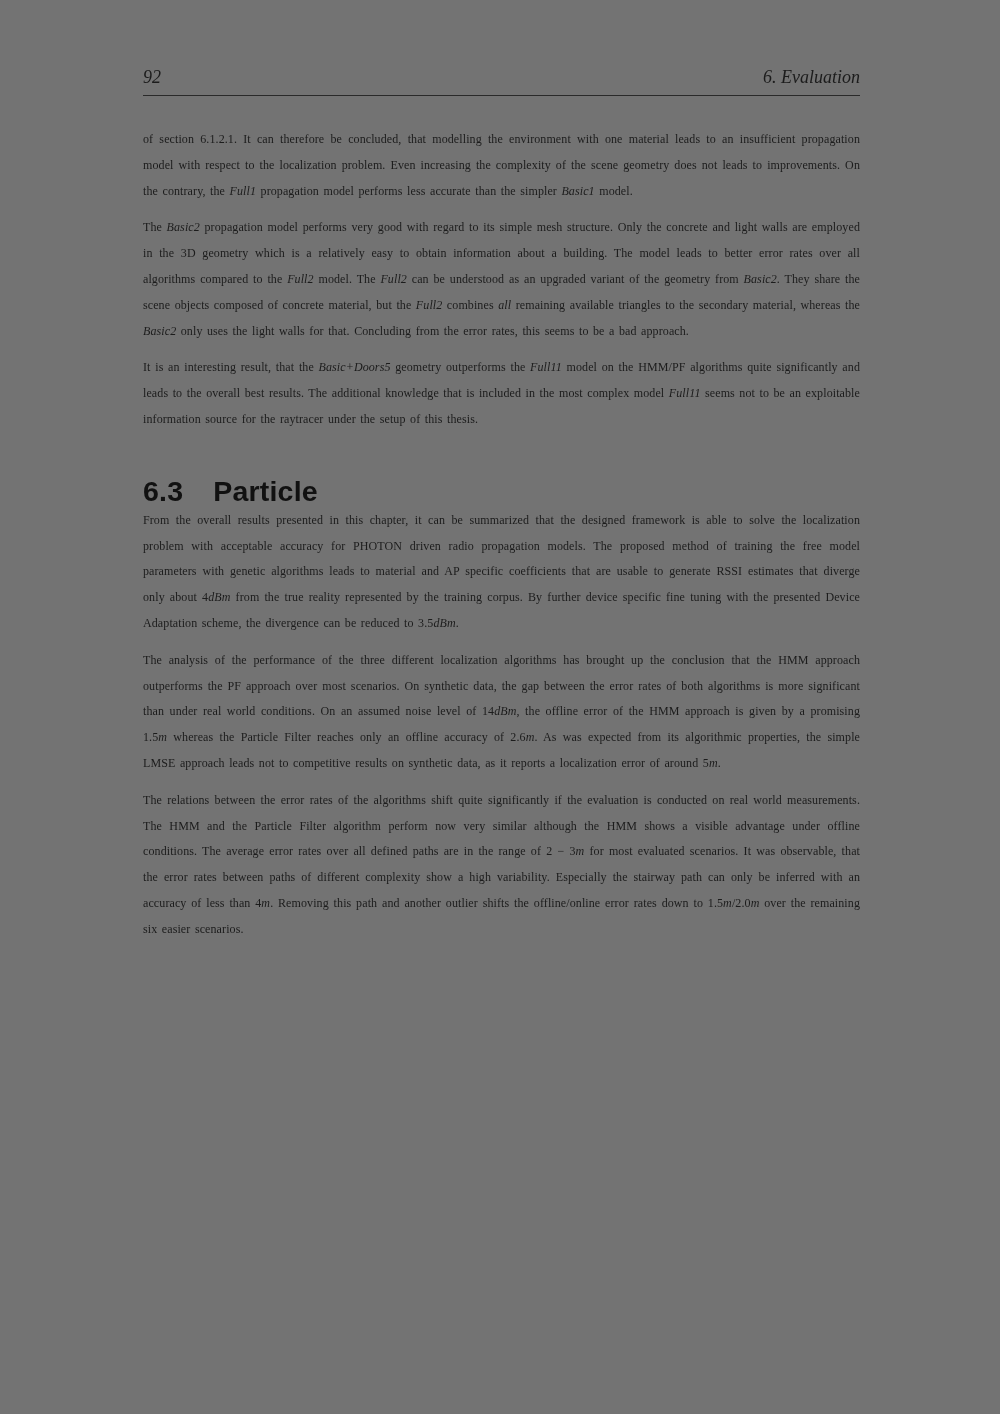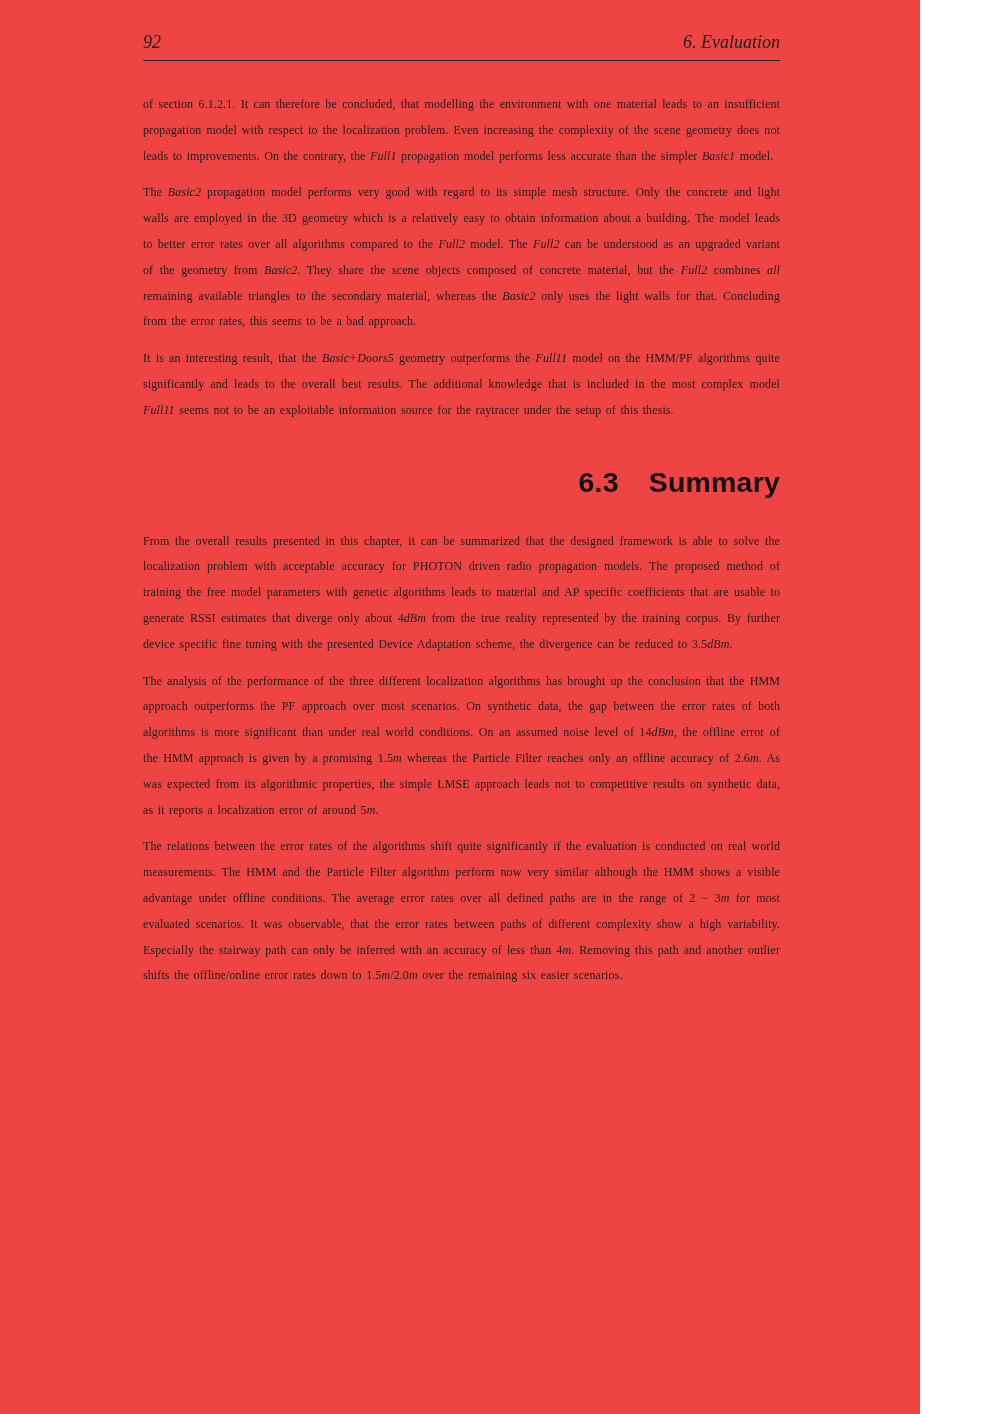--- a/index.html
+++ b/index.html
@@ -2,27 +2,27 @@
 <html><head>
 <meta charset="utf-8">
 <style>
   html, body {
     margin: 0;
     padding: 0;
     background: #ffffff;
   }
   .page {
     position: relative;
-    width: 920px;
+    width: 1000px;
     height: 1414px;
-    background: #ef4444;
+    background: #737373;
     color: #1c1c1c;
     font-family: "Liberation Serif", serif;
     box-sizing: border-box;
-    padding: 32px 140px 0 143px;
+    padding: 67px 140px 0 143px;
     overflow: hidden;
   }
   .header {
     display: flex;
     justify-content: space-between;
     align-items: baseline;
     font-style: italic;
     font-size: 18px;
     padding-bottom: 7px;
   }
@@ -45,23 +45,21 @@
     font-style: italic;
   }
   .section-heading {
     display: flex;
     align-items: baseline;
     font-family: "Liberation Sans", sans-serif;
     font-weight: bold;
     font-size: 28.5px;
     color: #111111;
     margin-top: 42px;
-    margin-bottom: 30px;
     letter-spacing: 0.2px;
-    justify-content: flex-end;
   }
   .section-heading .num {
     margin-right: 30px;
   }
 </style>
 </head>
 <body>
 
 <div class="page">
 
@@ -73,21 +71,21 @@
   </div>
 
   <div class="content">
 
     <p><span>of section 6.1.2.1. It can therefore be concluded, that modelling the environment with one material leads to an insufficient propagation model with respect to the localization problem. Even increasing the complexity of the scene geometry does not leads to improvements. On the contrary, the </span><span class="it">Full1</span><span> propagation model performs less accurate than the simpler </span><span class="it">Basic1</span><span> model.</span></p>
     <p><span>The </span><span class="it">Basic2</span><span> propagation model performs very good with regard to its simple mesh structure. Only the concrete and light walls are employed in the 3D geometry which is a relatively easy to obtain information about a building. The model leads to better error rates over all algorithms compared to the </span><span class="it">Full2</span><span> model. The </span><span class="it">Full2</span><span> can be understood as an upgraded variant of the geometry from </span><span class="it">Basic2</span><span>. They share the scene objects composed of concrete material, but the </span><span class="it">Full2</span><span> combines </span><span class="it">all</span><span> remaining available triangles to the secondary material, whereas the </span><span class="it">Basic2</span><span> only uses the light walls for that. Concluding from the error rates, this seems to be a bad approach.</span></p>
     <p><span>It is an interesting result, that the </span><span class="it">Basic+Doors5</span><span> geometry outperforms the </span><span class="it">Full11</span><span> model on the HMM/PF algorithms quite significantly and leads to the overall best results. The additional knowledge that is included in the most complex model </span><span class="it">Full11</span><span> seems not to be an exploitable information source for the raytracer under the setup of this thesis.</span></p>
 
     <div class="section-heading">
       <span class="num">6.3</span>
-      <span>Summary</span>
+      <span>Particle</span>
     </div>
 
     <p><span>From the overall results presented in this chapter, it can be summarized that the designed framework is able to solve the localization problem with acceptable accuracy for PHOTON driven radio propagation models. The proposed method of training the free model parameters with genetic algorithms leads to material and AP specific coefficients that are usable to generate RSSI estimates that diverge only about 4</span><span class="it">dBm</span><span> from the true reality represented by the training corpus. By further device specific fine tuning with the presented Device Adaptation scheme, the divergence can be reduced to 3.5</span><span class="it">dBm</span><span>.</span></p>
     <p><span>The analysis of the performance of the three different localization algorithms has brought up the conclusion that the HMM approach outperforms the PF approach over most scenarios. On synthetic data, the gap between the error rates of both algorithms is more significant than under real world conditions. On an assumed noise level of 14</span><span class="it">dBm</span><span>, the offline error of the HMM approach is given by a promising 1.5</span><span class="it">m</span><span> whereas the Particle Filter reaches only an offline accuracy of 2.6</span><span class="it">m</span><span>. As was expected from its algorithmic properties, the simple LMSE approach leads not to competitive results on synthetic data, as it reports a localization error of around 5</span><span class="it">m</span><span>.</span></p>
     <p><span>The relations between the error rates of the algorithms shift quite significantly if the evaluation is conducted on real world measurements. The HMM and the Particle Filter algorithm perform now very similar although the HMM shows a visible advantage under offline conditions. The average error rates over all defined paths are in the range of 2 − 3</span><span class="it">m</span><span> for most evaluated scenarios. It was observable, that the error rates between paths of different complexity show a high variability. Especially the stairway path can only be inferred with an accuracy of less than 4</span><span class="it">m</span><span>. Removing this path and another outlier shifts the offline/online error rates down to 1.5</span><span class="it">m</span><span>/2.0</span><span class="it">m</span><span> over the remaining six easier scenarios.</span></p>
 
   </div>
 
 </div>
 

